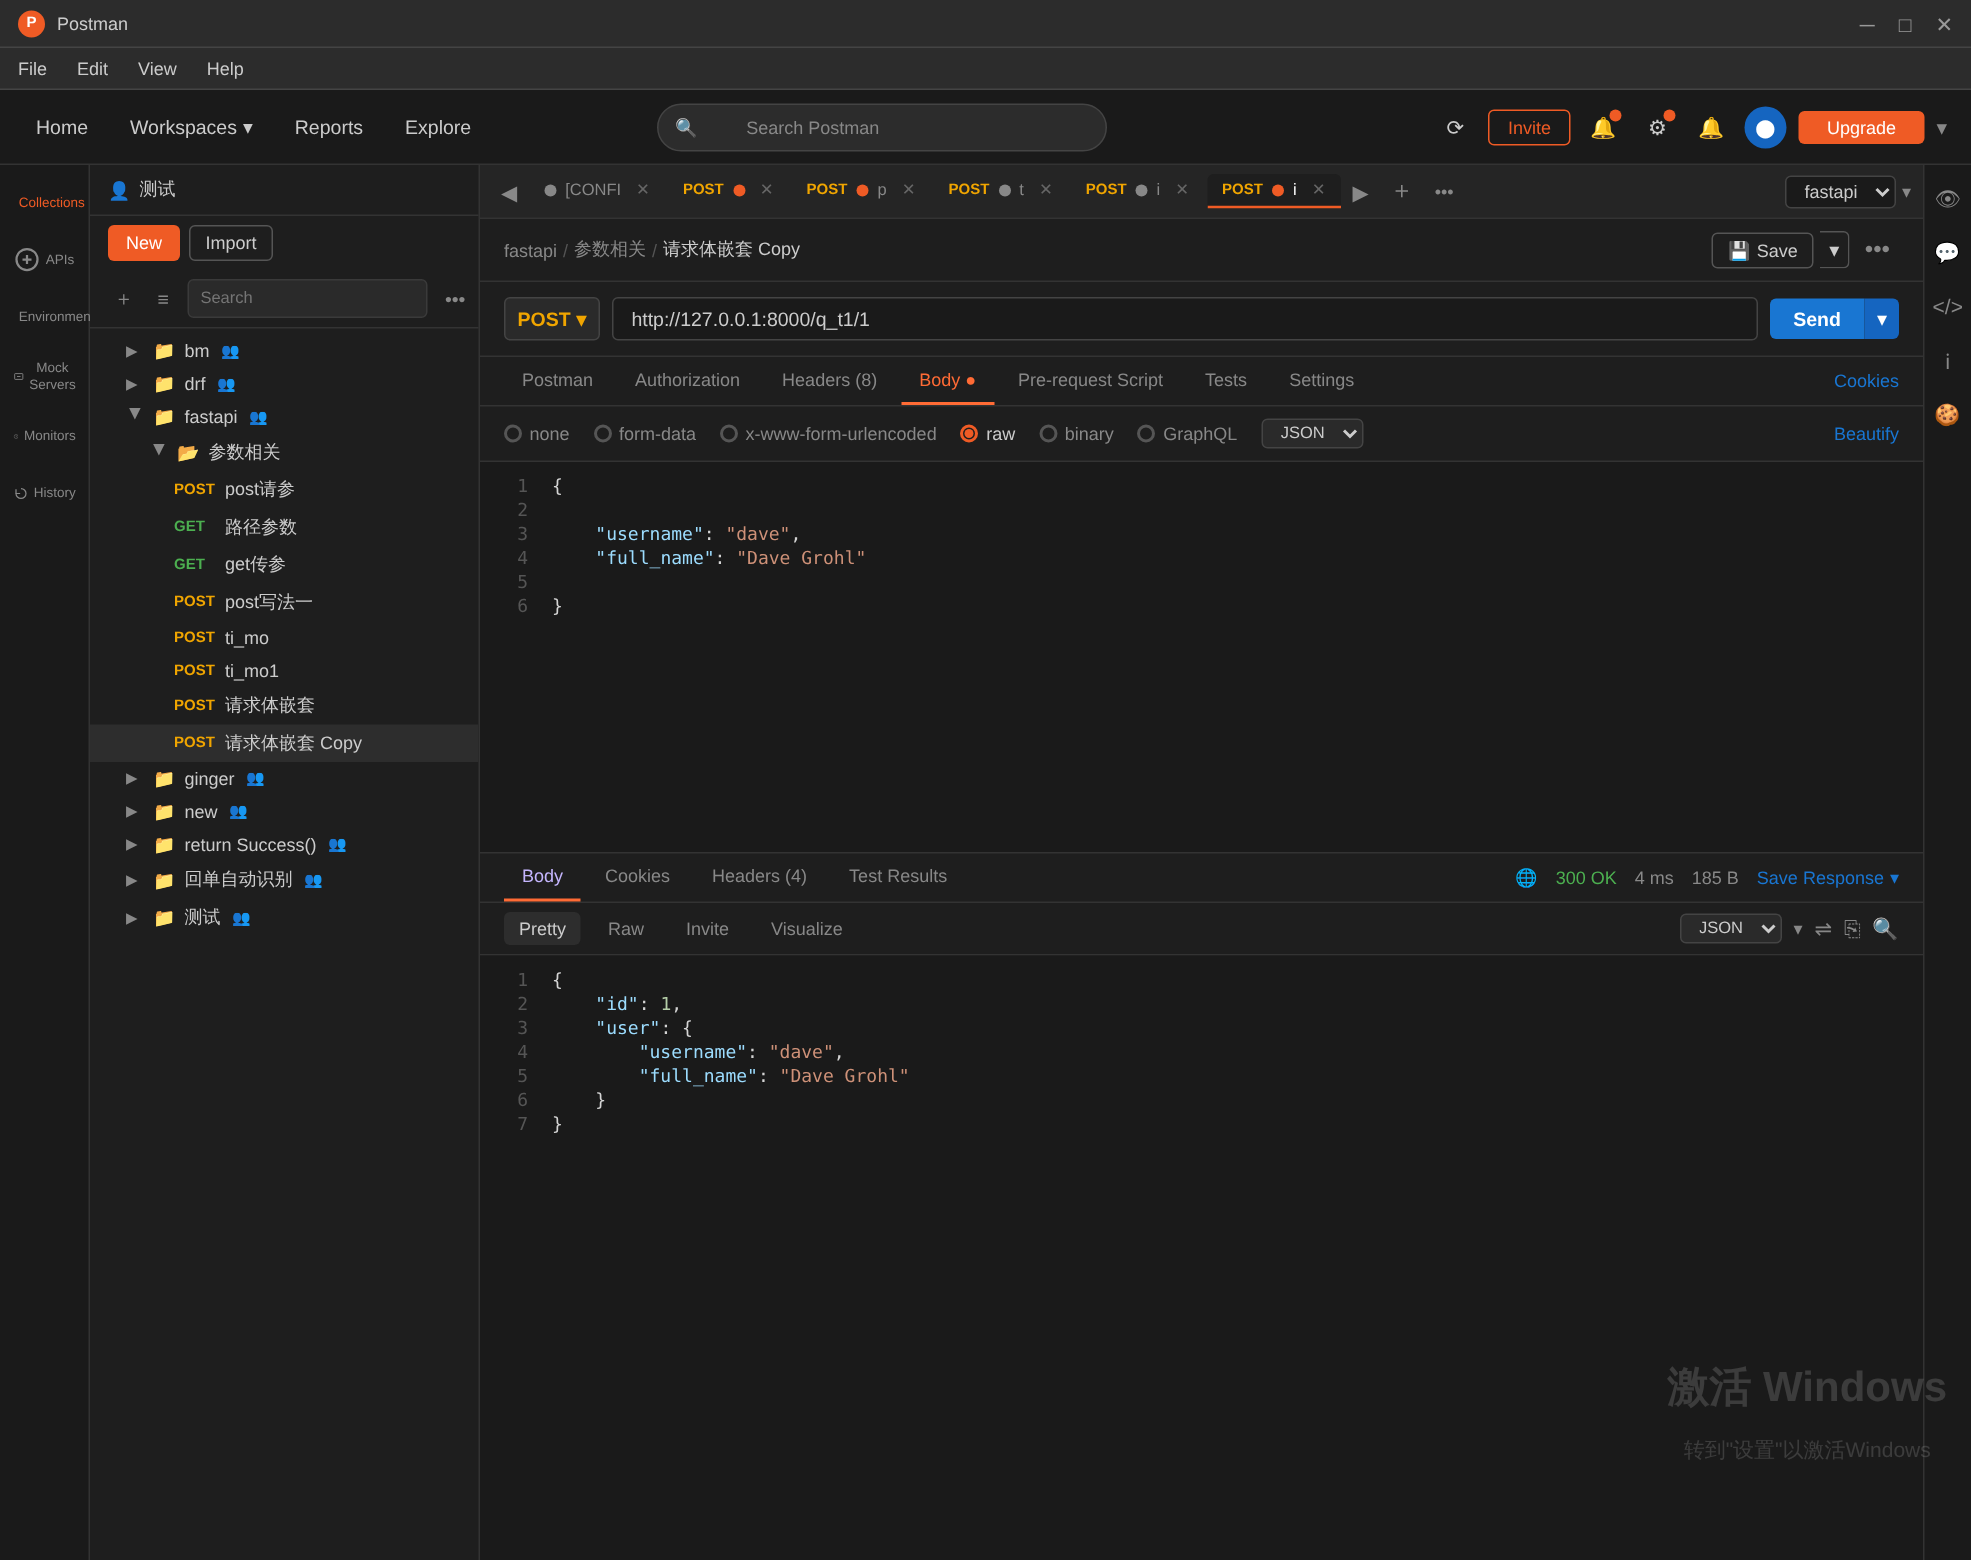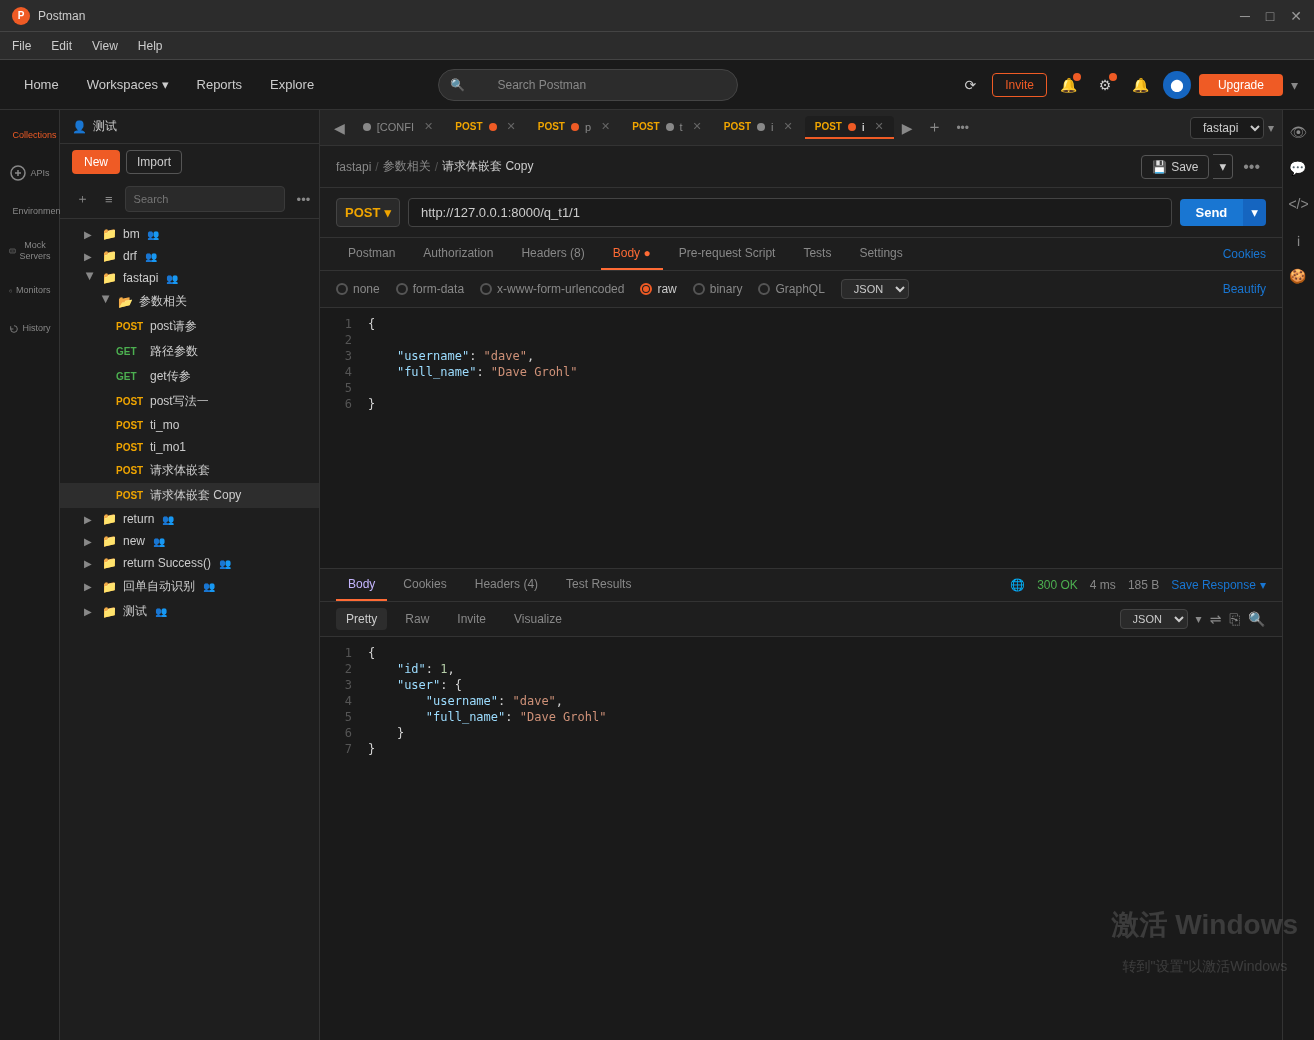--- a/index.html
+++ b/index.html
@@ -326,21 +326,21 @@
       </div>
 
       <div class="tree-item tree-indent-3 selected">
         <span class="method method-post">POST</span>
         <span>请求体嵌套 Copy</span>
       </div>
 
       <div class="tree-item tree-indent-1">
         <span class="chevron">▶</span>
         <span style="color:#888;">📁</span>
-        <span>return</span>
+        <span>ginger</span>
         <span style="color:#666; font-size:10px; margin-left:2px;">👥</span>
       </div>
 
       <div class="tree-item tree-indent-1">
         <span class="chevron">▶</span>
         <span style="color:#888;">📁</span>
         <span>new</span>
         <span style="color:#666; font-size:10px; margin-left:2px;">👥</span>
       </div>
 

